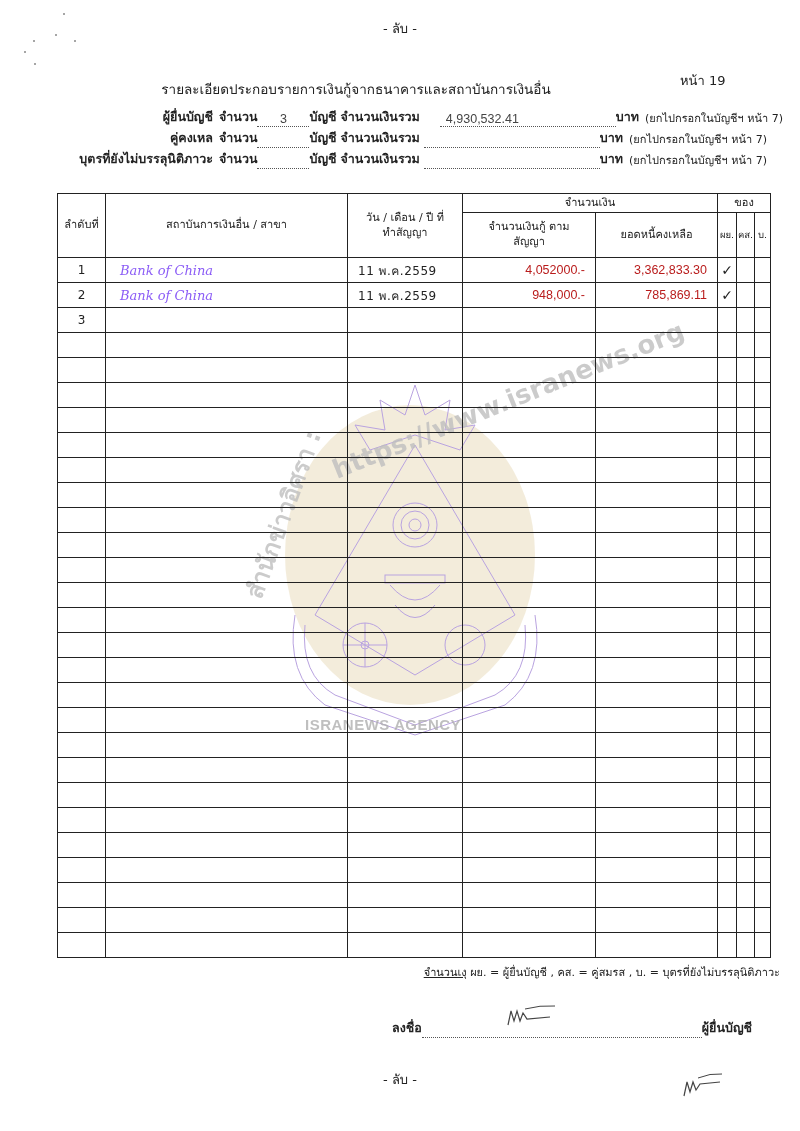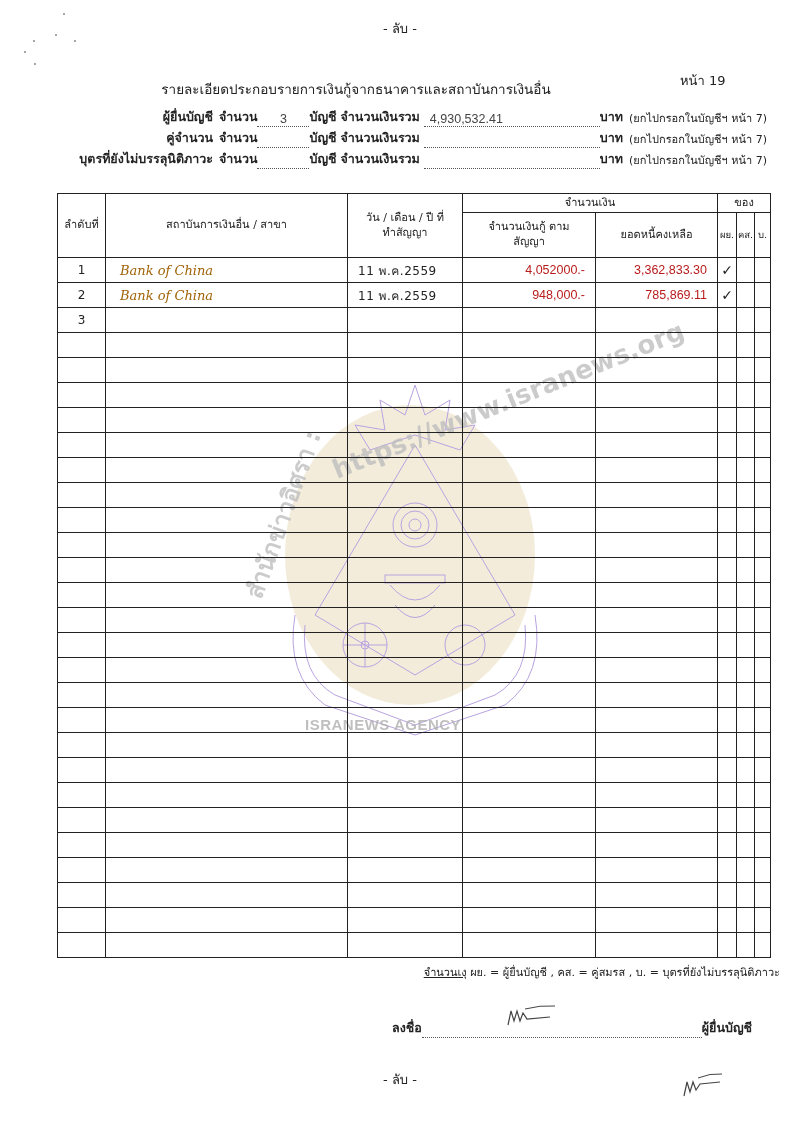--- a/index.html
+++ b/index.html
@@ -24,21 +24,21 @@
     position: absolute; left: 57px; top: 193px; width: 713px;
     border-collapse: collapse; table-layout: fixed;
     font-size: 11px; z-index: 2;
   }
   table.grid td, table.grid th {
     border: 1.3px solid #222; padding: 0; font-weight: normal;
   }
   table.grid th { text-align: center; vertical-align: middle; line-height: 1.35; }
   table.grid tr.body-row td { height: 24px; }
   .c-num { text-align: center; font-size: 12px; }
-  .c-inst { font-family: "DejaVu Serif", serif; font-style: italic; font-size: 13px; color: #a16207; padding-left: 14px !important; }
+  .c-inst { font-family: "DejaVu Serif", serif; font-style: italic; font-size: 13px; color: #8b5cf6; padding-left: 14px !important; }
   .c-date { font-size: 12px; padding-left: 10px !important; letter-spacing: 0.5px; }
   .c-amt { text-align: right; padding-right: 10px !important; font-size: 12.5px; font-family: "Liberation Sans", sans-serif; color: #b91c1c; }
   .c-chk { text-align: center; font-size: 14px; }
 
   .watermark { left: 225px; top: 365px; width: 360px; height: 400px; z-index: 1; pointer-events: none; }
   .wm-circle { position: absolute; left: 60px; top: 40px; width: 250px; height: 300px; border-radius: 50%; background: #efe6cf; opacity: 0.75; }
   .wm-text { position: absolute; font-size: 26px; font-weight: bold; color: #bfbfbf; opacity: 0.8; font-family: "DejaVu Sans", sans-serif; }
   .wm-agency { left: 80px; top: 351px; font-size: 15px; color: #b0b0b0; font-family: "Liberation Sans", sans-serif; letter-spacing: 0.5px; }
 
   .remark { left: 380px; width: 400px; top: 963px; font-size: 11px; text-align: right; }
@@ -63,26 +63,26 @@
 <div class="abs page-no">หน้า 19</div>
 <div class="abs title">รายละเอียดประกอบรายการเงินกู้จากธนาคารและสถาบันการเงินอื่น</div>
 
 <div class="abs summary">
   <div class="sum-row">
     <span class="sum-label">ผู้ยื่นบัญชี</span>
     <span class="w-bold">จำนวน</span>
     <span class="dots" style="width:52px;">3</span>
     <span class="w-bold">บัญชี</span>&nbsp;
     <span class="w-bold">จำนวนเงินรวม</span>&nbsp;
-    <span class="dots" style="width:170px;text-align:left;padding-left:6px;">4,930,532.41</span>
+    <span class="dots" style="width:170px;text-align:left;padding-left:6px;margin-left:16px;">4,930,532.41</span>
     <span class="w-bold">บาท</span>
     <span class="note">(ยกไปกรอกในบัญชีฯ หน้า 7)</span>
   </div>
   <div class="sum-row">
-    <span class="sum-label">คู่จำนวน</span>
+    <span class="sum-label">คู่คงเหล</span>
     <span class="w-bold">จำนวน</span>
     <span class="dots" style="width:52px;"></span>
     <span class="w-bold">บัญชี</span>&nbsp;
     <span class="w-bold">จำนวนเงินรวม</span>&nbsp;
     <span class="dots" style="width:176px;"></span>
     <span class="w-bold">บาท</span>
     <span class="note">(ยกไปกรอกในบัญชีฯ หน้า 7)</span>
   </div>
   <div class="sum-row">
     <span class="sum-label">บุตรที่ยังไม่บรรลุนิติภาวะ</span>

